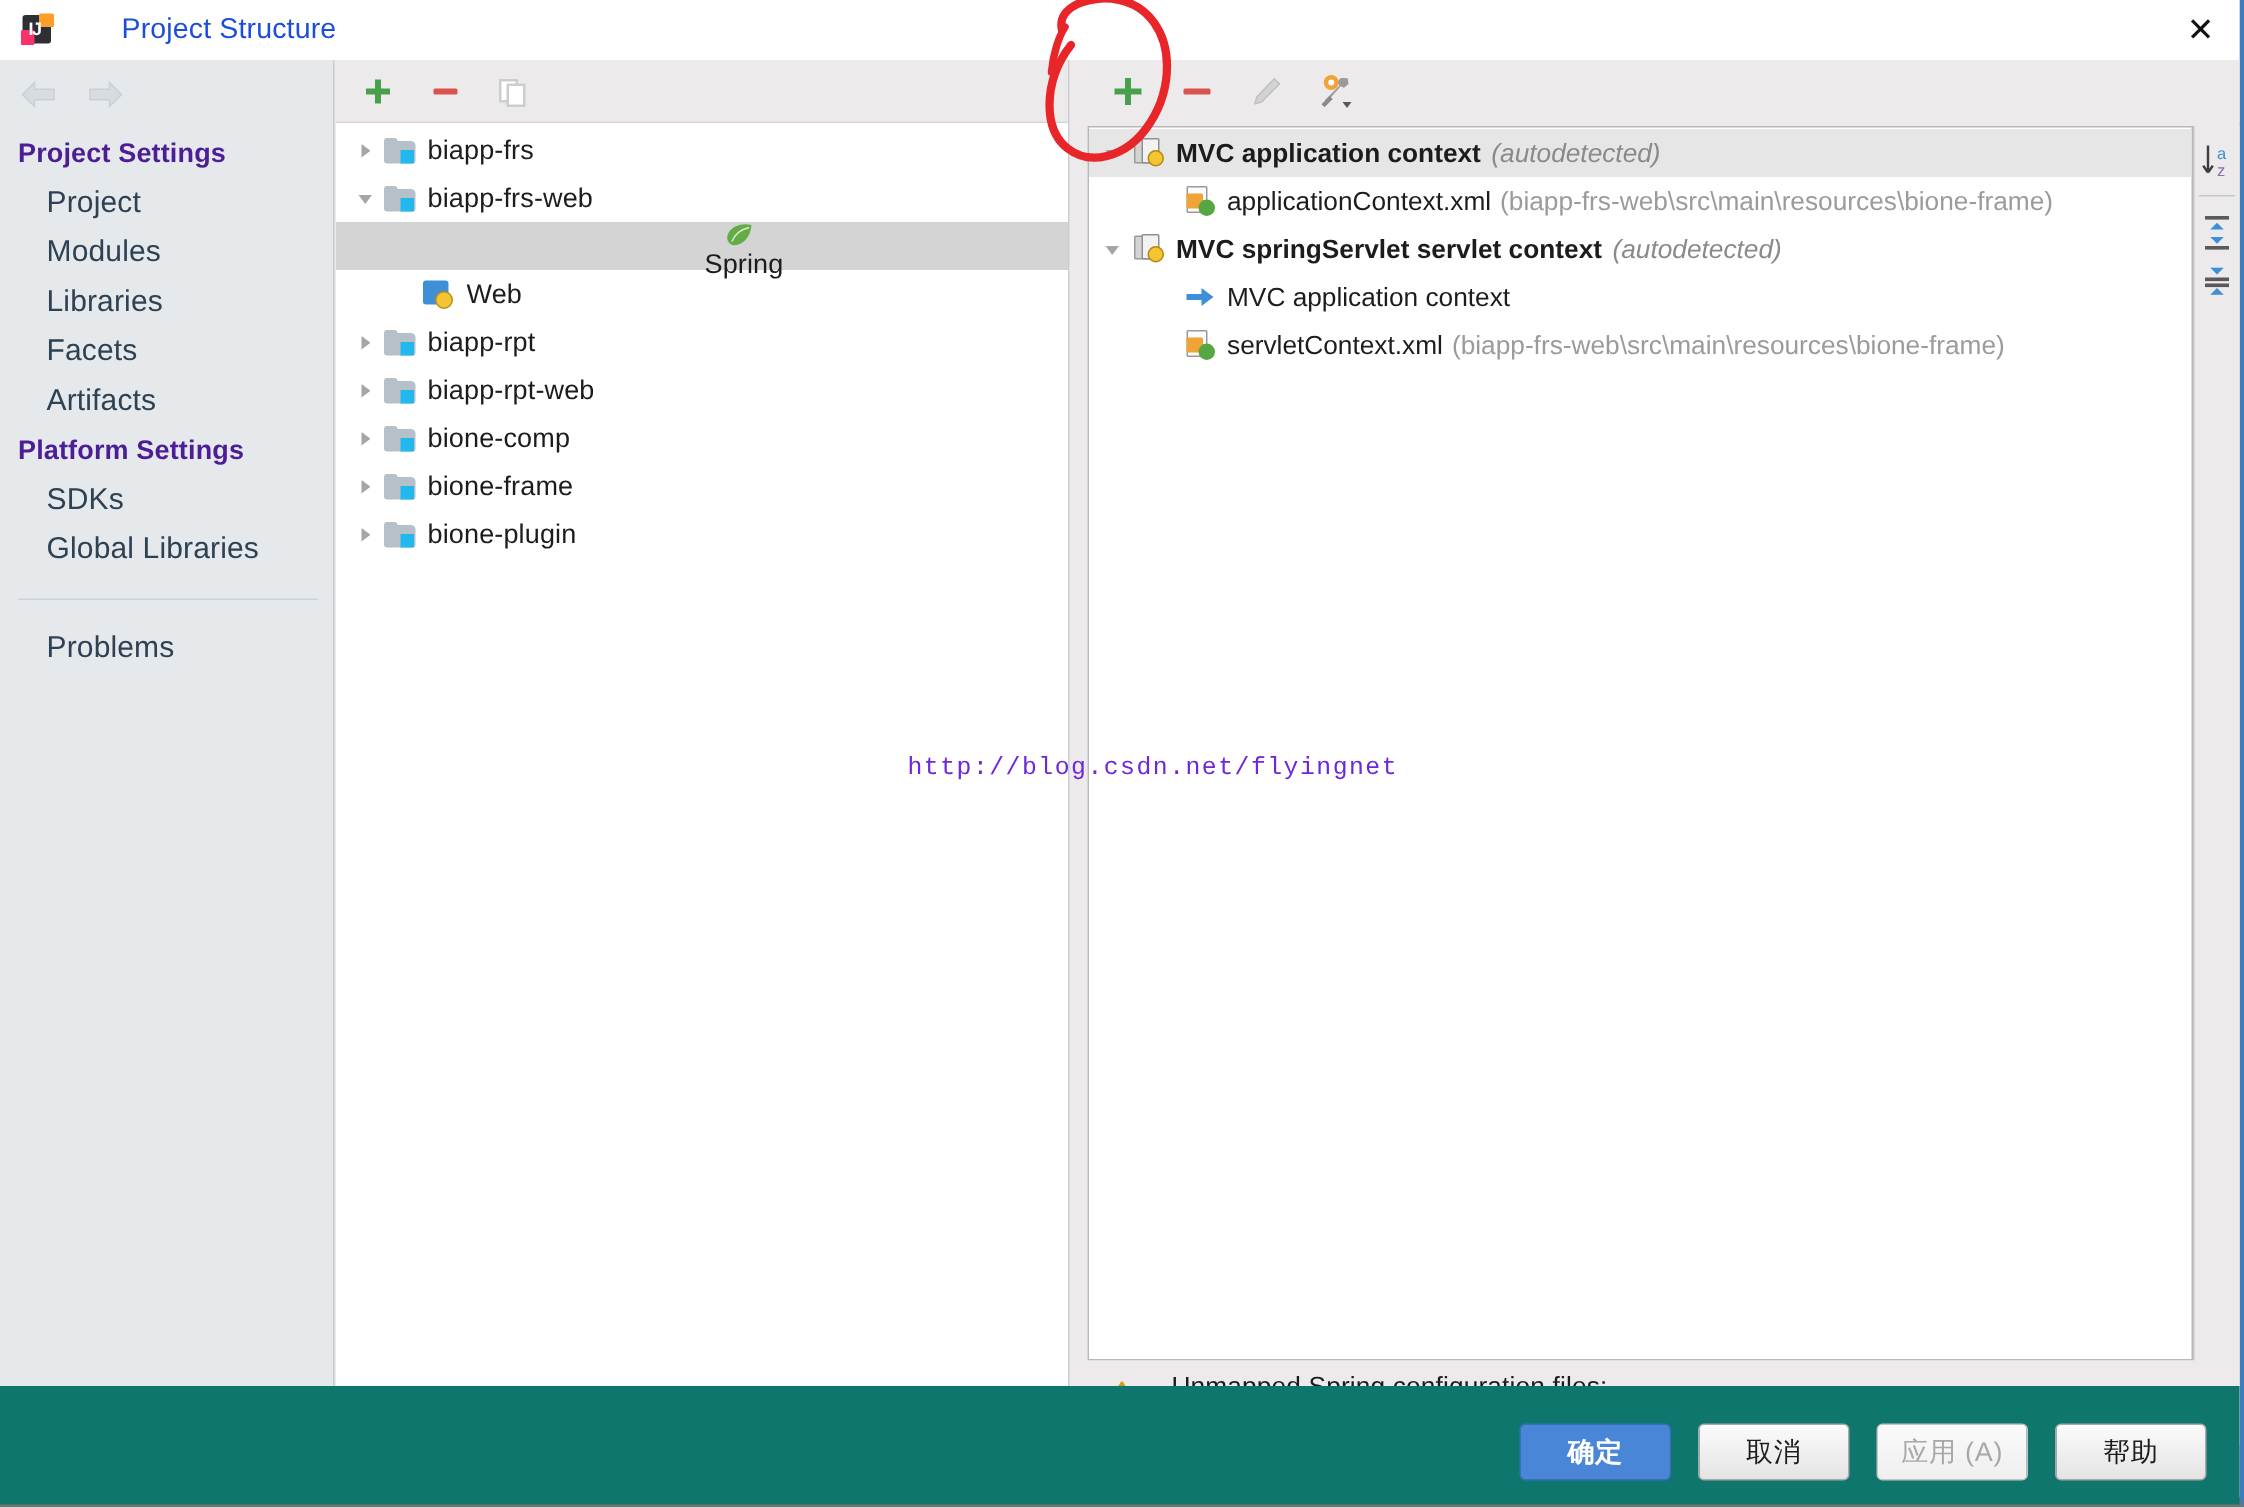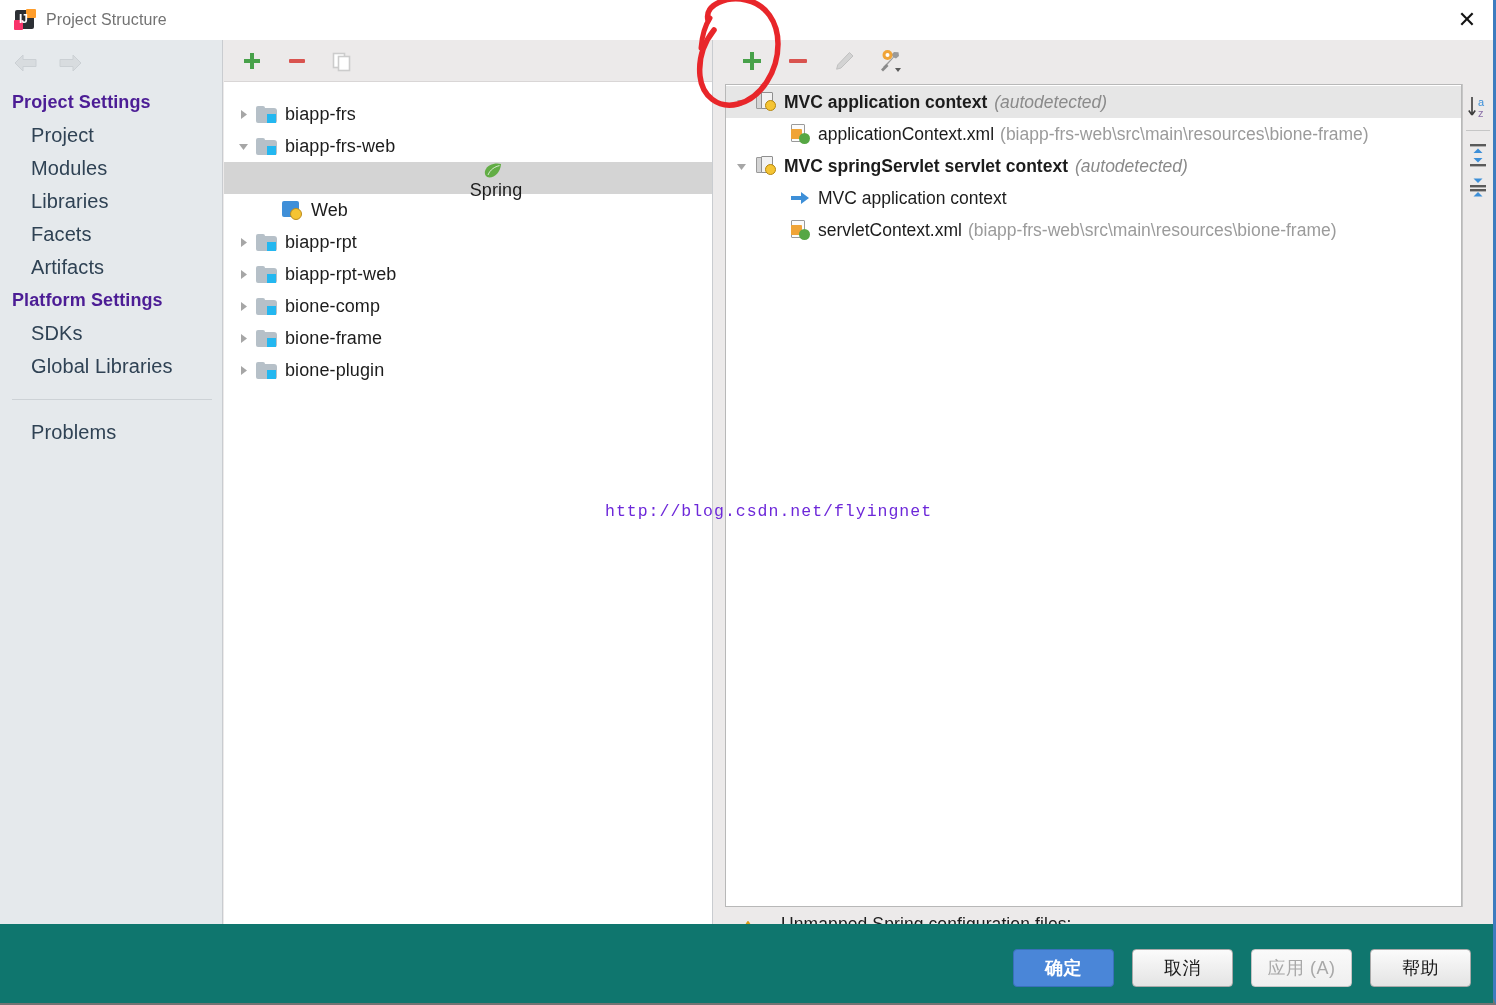--- a/index.html
+++ b/index.html
@@ -24,21 +24,21 @@
     display: flex; align-items: center;
   }
   .title-icon {
     width: 22px; height: 22px; margin-left: 14px; margin-right: 10px;
     position: relative; flex: none;
   }
   .title-icon .sq1 { position: absolute; left: 1px; top: 1px; width: 19px; height: 19px; background: #2c2f34; border-radius: 2px; }
   .title-icon .sq2 { position: absolute; left: 0px; top: 11px; width: 9px; height: 10px; background: #f9336a; border-radius: 1px; }
   .title-icon .sq3 { position: absolute; left: 12px; top: 0px; width: 10px; height: 9px; background: #ff9d2a; border-radius: 1px; }
   .title-icon .ij { position: absolute; left: 5px; top: 3px; color: #ffffff; font-size: 12px; font-weight: bold; letter-spacing: -1px; line-height: 15px; }
-  .title-text { font-size: 16px; color: #737373; letter-spacing: .1px; }
+  .title-text { font-size: 19px; color: #1d4ed8; letter-spacing: .1px; margin-left: 35px; }
   .closebtn {
     position: absolute; right: 0px; top: 0px; width: 52px; height: 40px;
     display: flex; align-items: center; justify-content: center;
     font-size: 22px; color: #111; font-weight: 300; cursor: default;
   }
 
   
   .sidebar {
     position: absolute; left: 0; top: 40px; width: 223px; height: 884px;
     background: #e5e9ec;
@@ -62,21 +62,21 @@
     position: absolute; left: 224px; top: 40px; width: 489px; height: 884px;
     background: #ffffff;
     border-right: 1px solid #c9ccd0;
   }
   .mid-toolbar {
     height: 42px; background: #eceaea; border-bottom: 1px solid #d9d6d6;
     display: flex; align-items: center; padding-left: 14px; gap: 17px;
   }
   .tb-btn { width: 28px; height: 28px; display: flex; align-items: center; justify-content: center; cursor: default; }
 
-  .tree { padding-top: 16px; font-size: 18px; color: #1c1c1c; }
+  .tree { padding-top: 2px; font-size: 18px; color: #1c1c1c; }
   .tree-row {
     height: 32px; display: flex; align-items: center; cursor: default;
     white-space: nowrap;
   }
   .tree-row.selected { background: #d4d4d4; flex-direction: column; }
   .twisty { width: 22px; height: 32px; display: flex; align-items: center; justify-content: center; flex: none; }
   .twisty svg { display: block; }
   .tr-icon { width: 24px; display: flex; align-items: center; justify-content: center; flex: none; margin-right: 7px; }
   .tree-row .lbl { letter-spacing: .1px; }
   .indent-0 { padding-left: 8px; }

